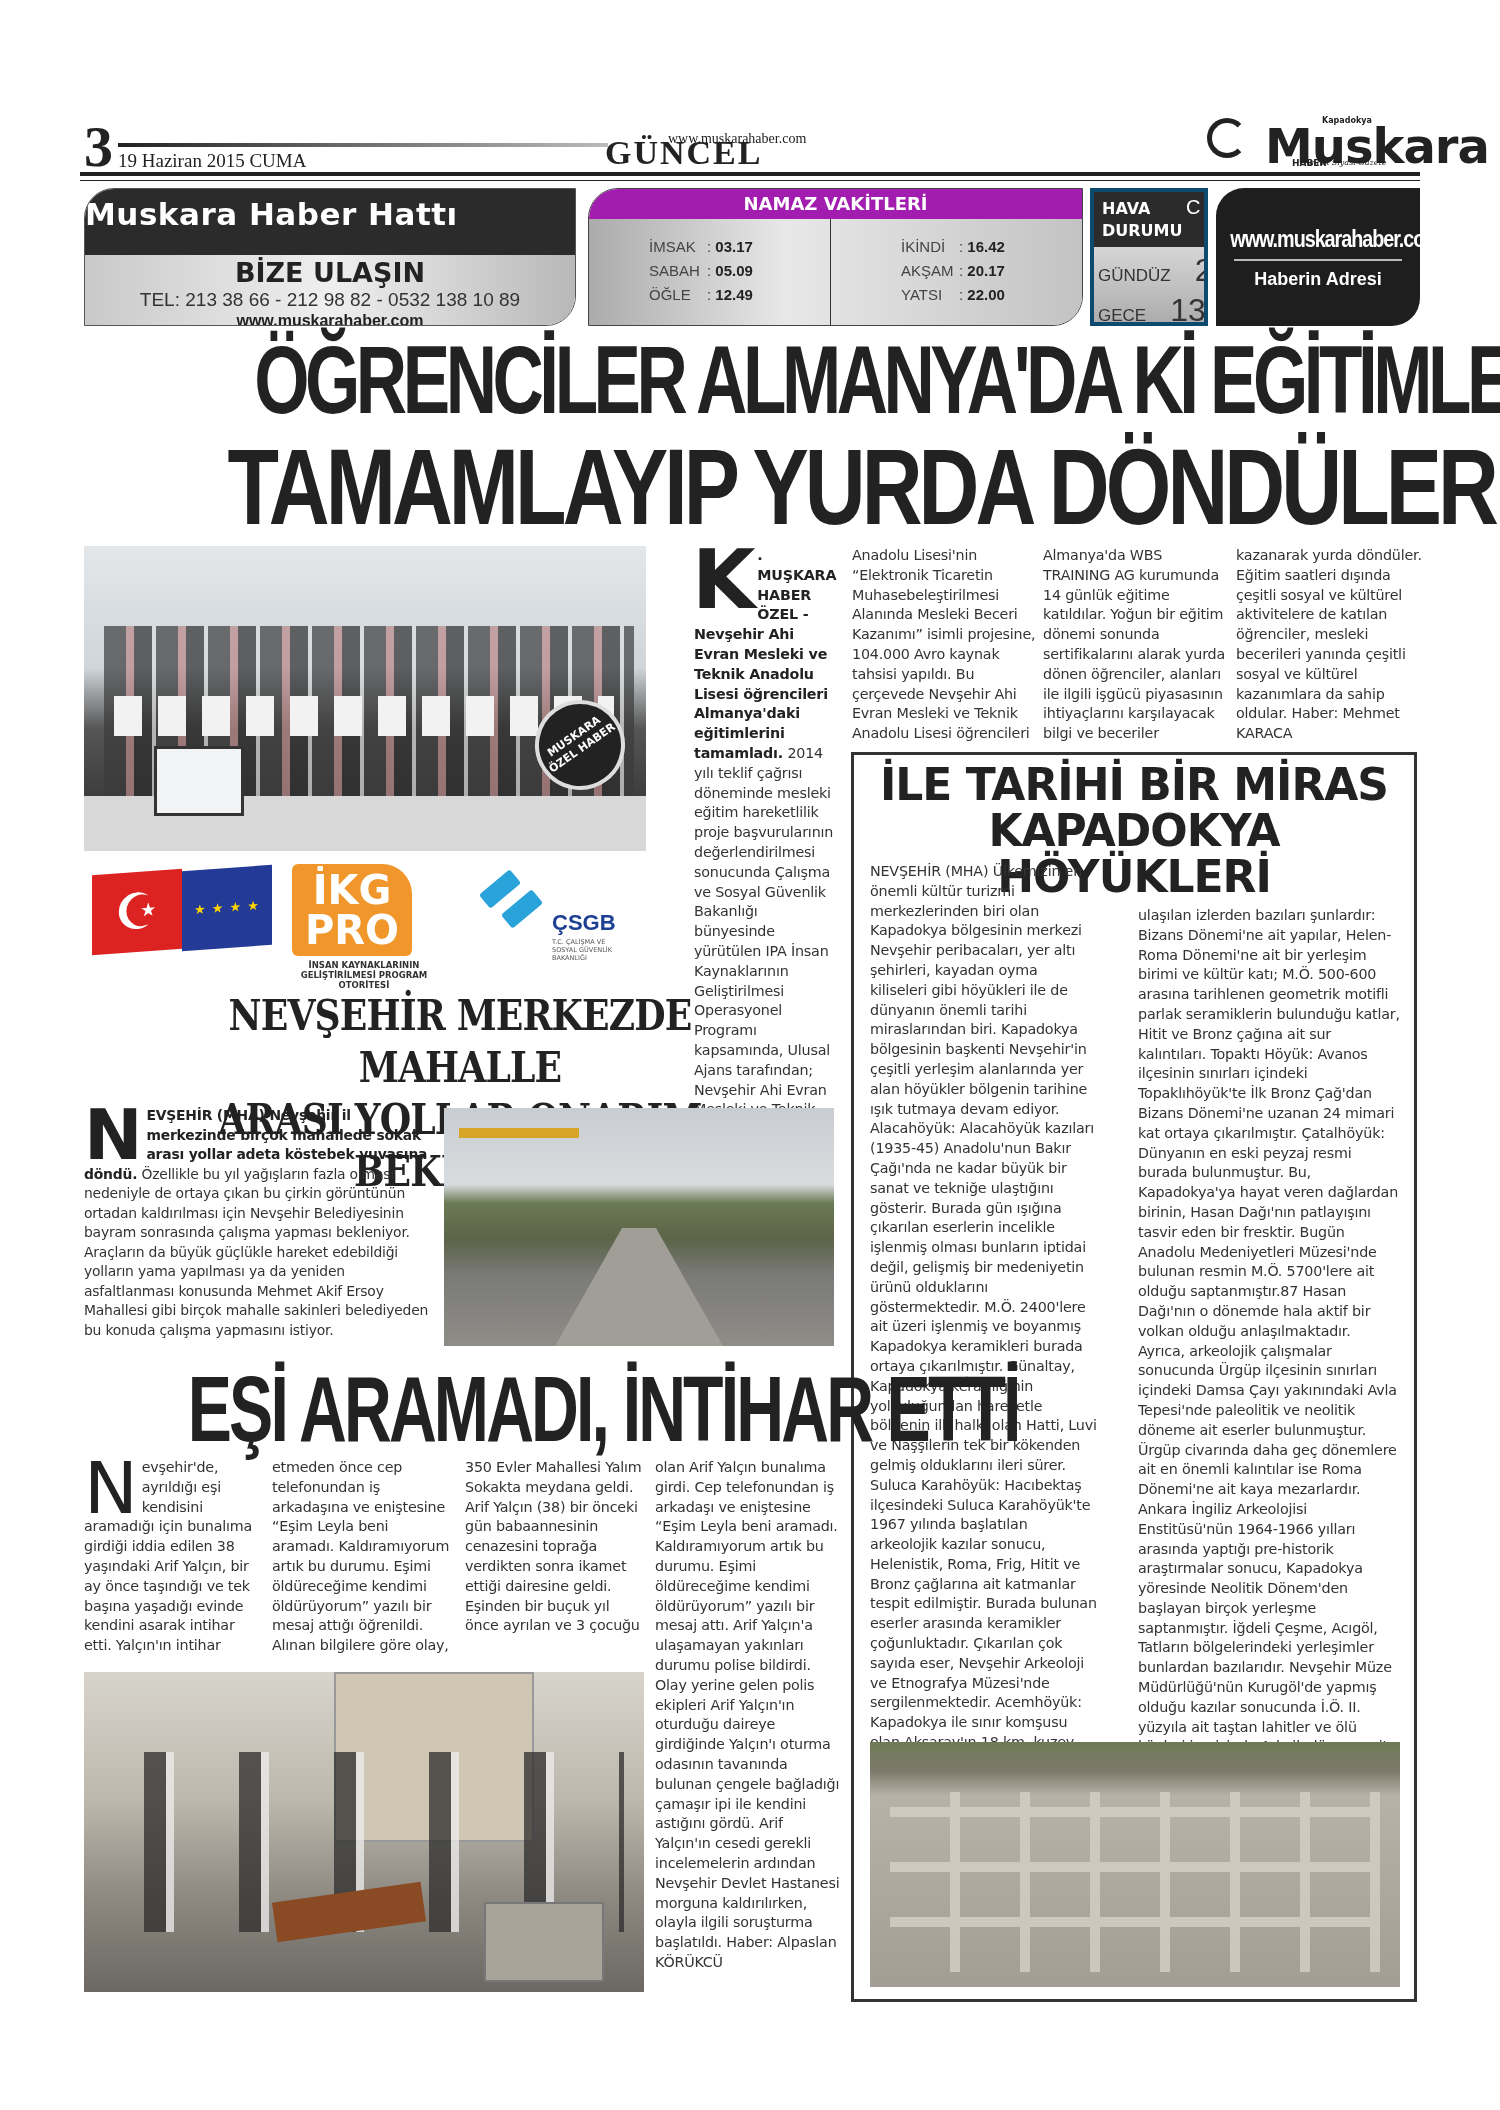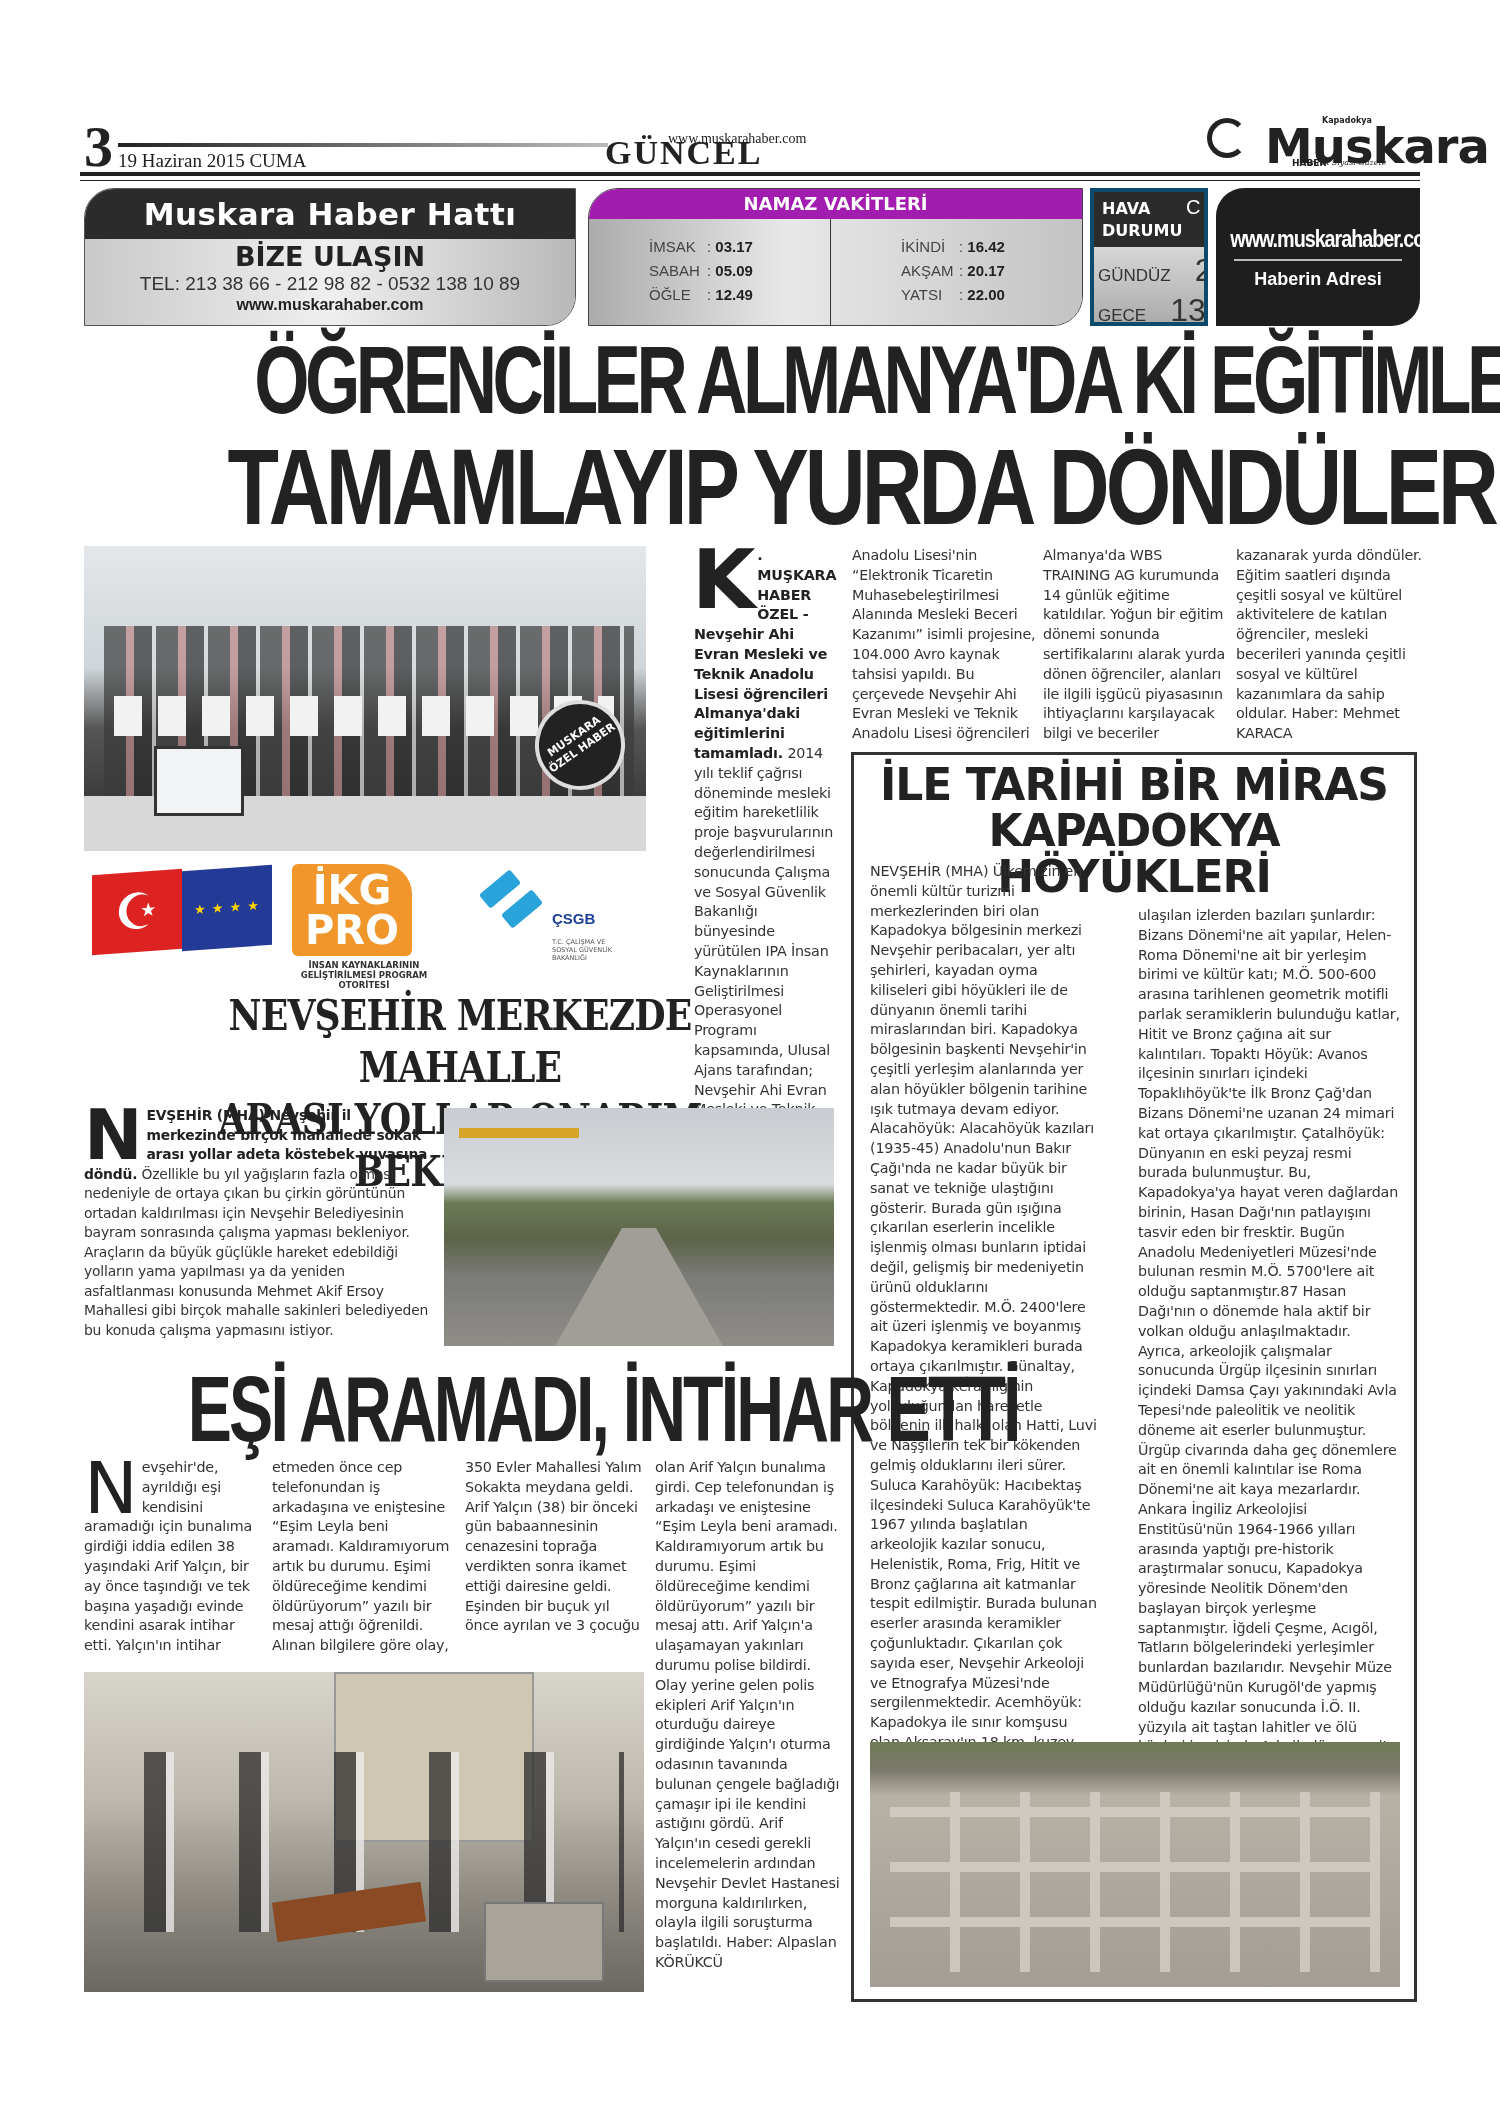--- a/index.html
+++ b/index.html
@@ -15,21 +15,21 @@
   .hdr-rule { left: 80px; top: 172px; width: 1340px; height: 4px; background:#222; }
   .hdr-rule2 { left: 80px; top: 180px; width: 1340px; height: 1px; background:#222; }
   .logo-small { left: 1322px; top: 116px; font-size: 8px; font-weight: bold; }
   .logo-main { left: 1265px; top: 118px; font-family: "DejaVu Sans", sans-serif; font-size: 48px; font-weight: bold; letter-spacing: -1px; color:#222; }
   .logo-haber { left: 1292px; top: 158px; font-size: 9px; font-weight: bold; }
   .logo-tag { left: 1300px; top: 158px; font-family: "DejaVu Serif", serif; font-style: italic; font-size: 8px; }
   .logo-swoosh { left: 1207px; top: 118px; width: 40px; height: 40px; border: 5px solid #222; border-radius: 50%; border-right-color: transparent; }
 
   
   .hat-box { left: 84px; top: 188px; width: 492px; height: 138px; border-radius: 30px 0 30px 0; overflow: hidden; border: 1px solid #555; }
-  .hat-top { height: 50px; background: #2b2b2b; color: #fff; font-family: "DejaVu Sans", sans-serif; font-weight: bold; font-size: 31px; text-align: center; line-height: 50px; letter-spacing: 0.5px; }
+  .hat-top { height: 66px; background: #2b2b2b; color: #fff; font-family: "DejaVu Sans", sans-serif; font-weight: bold; font-size: 31px; line-height: 50px; letter-spacing: 0.5px; }
   .hat-bottom { height: 88px; background: linear-gradient(90deg,#c9c9c9,#efefef 50%,#b8b8b8); text-align: center; }
   .hat-bize { font-family: "DejaVu Sans", sans-serif; font-weight: bold; font-size: 27px; color: #222; line-height: 32px; padding-top: 2px; }
   .hat-tel { font-family: "Liberation Sans", sans-serif; font-size: 19px; color: #333; line-height: 22px; }
   .hat-web { font-family: "Liberation Sans", sans-serif; font-size: 16px; font-weight: bold; color: #222; line-height: 20px; }
 
   
   .namaz { left: 588px; top: 188px; width: 495px; height: 138px; border-radius: 30px 0 30px 0; overflow: hidden; border: 1px solid #444; }
   .namaz-title { height: 30px; background: #a21caf; color: #fff; font-weight: bold; font-size: 18px; text-align: center; line-height: 30px; }
   .namaz-body { display: flex; height: 108px; background: linear-gradient(90deg,#ababab,#e8e8e8 40%,#c3c3c3); }
   .namaz-col { flex: 1; padding: 16px 0 0 60px; font-family: "Liberation Sans", sans-serif; font-size: 15px; color: #444; line-height: 24px; }
@@ -66,21 +66,21 @@
   .photo-students .monitor { position:absolute; left: 70px; top: 200px; width: 90px; height: 70px; background: #f1f3f5; border: 3px solid #333; }
   .stamp { position:absolute; left: 535px; top: 700px; width: 90px; height: 90px; border-radius: 50%; border: 4px solid #ddd; background: #222; color: #fff; font-size: 11px; font-weight: bold; text-align: center; line-height: 14px; padding-top: 24px; transform: rotate(-35deg); }
 
   .logos { left: 84px; top: 860px; width: 560px; height: 130px; }
   .flag-tr { position:absolute; left: 8px; top: 12px; width: 90px; height: 80px; background: #d22; color: #fff; font-size: 50px; line-height: 80px; text-align: center; transform: skewY(-4deg); }
   .flag-eu { position:absolute; left: 98px; top: 8px; width: 90px; height: 80px; background: #233a96; color: #ffd400; font-size: 13px; line-height: 80px; text-align: center; transform: skewY(-4deg); letter-spacing: 1px; }
   .ikg { position:absolute; left: 208px; top: 4px; width: 120px; height: 92px; background: #f0962a; border-radius: 6px 30px 6px 6px; color: #fff; font-weight: bold; font-size: 40px; line-height: 40px; text-align: center; padding-top: 6px; }
   .ikg-sub { position:absolute; left: 190px; top: 100px; width: 180px; text-align: center; font-size: 8.5px; font-weight: bold; line-height: 10px; color:#333; }
   .csgb-mark { position:absolute; left: 390px; top: 10px; width: 70px; height: 60px; }
   .csgb-mark i { position:absolute; width: 40px; height: 18px; background: #29a3d9; border-radius: 3px; transform: rotate(-40deg); }
-  .csgb-txt { position:absolute; left: 468px; top: 50px; font-family: "Liberation Sans", sans-serif; font-size: 15px; color: #1c3f94; font-weight: bold; }
+  .csgb-txt { position:absolute; left: 468px; top: 50px; font-family: "Liberation Sans", sans-serif; font-size: 22px; color: #1c3f94; font-weight: bold; }
   .csgb-sub { position:absolute; left: 468px; top: 78px; font-size: 6.5px; color: #555; line-height: 8px; width: 80px; }
 
   .photo-road { left: 444px; top: 1108px; width: 390px; height: 238px; background: linear-gradient(180deg,#c9ccd0 0%,#d9dcdf 32%,#6b7a55 40%,#5c6448 55%,#7a7a77 70%,#8f8d88 100%); }
   .photo-road .road { position:absolute; left: 110px; top: 120px; width: 170px; height: 120px; background: #a19e98; clip-path: polygon(40% 0,60% 0,100% 100%,0 100%); }
   .photo-road .crane { position:absolute; left: 15px; top: 20px; width: 120px; height: 10px; background: #d6a426; }
 
   .photo-crime { left: 84px; top: 1672px; width: 560px; height: 320px; background: linear-gradient(180deg,#d7d4cc 0%,#bdb8ad 40%,#8e8a82 70%,#6b6862 100%); }
   .photo-crime .wall { position:absolute; left: 250px; top: 0; width: 200px; height: 170px; background: #cfc6b3; border: 2px solid #999; }
   .photo-crime .people2 { position:absolute; left: 20px; top: 80px; width: 520px; height: 180px; background: repeating-linear-gradient(90deg,transparent 0 40px,#2c2c2c 40px 62px,#eee 62px 70px,transparent 70px 95px); opacity: 0.75; }
   .photo-crime .coffin { position:absolute; left: 190px; top: 220px; width: 150px; height: 40px; background: #8a4b24; transform: rotate(-8deg); }

